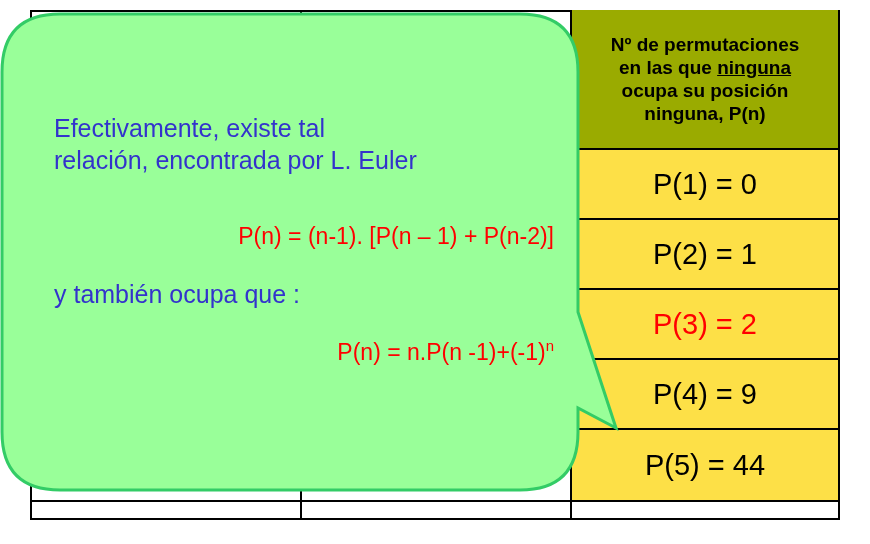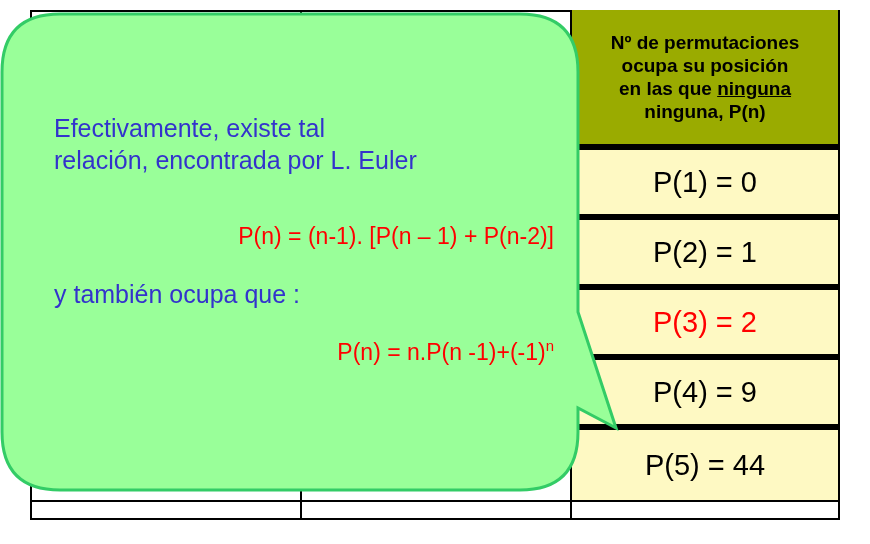--- a/index.html
+++ b/index.html
@@ -51,21 +51,21 @@
   }
   .vline.v1 { left: 270px; }
   .vline.v2 { left: 540px; }
 
   
   .rcell {
     position: absolute;
     left: 542px;
     width: 266px;
     box-sizing: border-box;
-    border-bottom: 6px solid #000000;
+    border-bottom: 2px solid #000000;
     display: flex;
     align-items: center;
     justify-content: center;
     text-align: center;
   }
   .rcell.header {
     top: 0;
     height: 140px;
     background: #9aab00;
     color: #000000;
@@ -73,21 +73,21 @@
     font-size: 19px;
     line-height: 1.22;
     padding: 4px 8px;
   }
   .rcell .u { text-decoration: underline; }
 
   .rcell.value {
     height: 70px;
     font-size: 29px;
     color: #000000;
-    background: #fef9c3;
+    background: #fde047;
   }
   .rcell.v1 { top: 140px; }
   .rcell.v2 { top: 210px; }
   .rcell.v3 { top: 280px; color: #ff0000; }
   .rcell.v4 { top: 350px; }
   .rcell.v5 { top: 420px; border-bottom: none; }
 
   
   .bottom-line {
     position: absolute;
@@ -159,22 +159,22 @@
   <div id="top-tick"></div>
 
   <div id="table-wrap">
     <div class="table-outer"></div>
     <div class="vline v1"></div>
     <div class="vline v2"></div>
 
     <div class="rcell header">
       <div>
         <div>Nº de permutaciones</div>
+        <div><span>en las que </span><span class="u">ninguna</span></div>
         <div>ocupa su posición</div>
-        <div><span>en las que </span><span class="u">ninguna</span></div>
         <div>ninguna,  P(n)</div>
       </div>
     </div>
 
     <div class="rcell value v1" style="color: rgb(0, 0, 0);">
       <span>P(1) = 0</span>
     </div>
     <div class="rcell value v2" style="color: rgb(0, 0, 0);">
       <span>P(2) = 1</span>
     </div>

